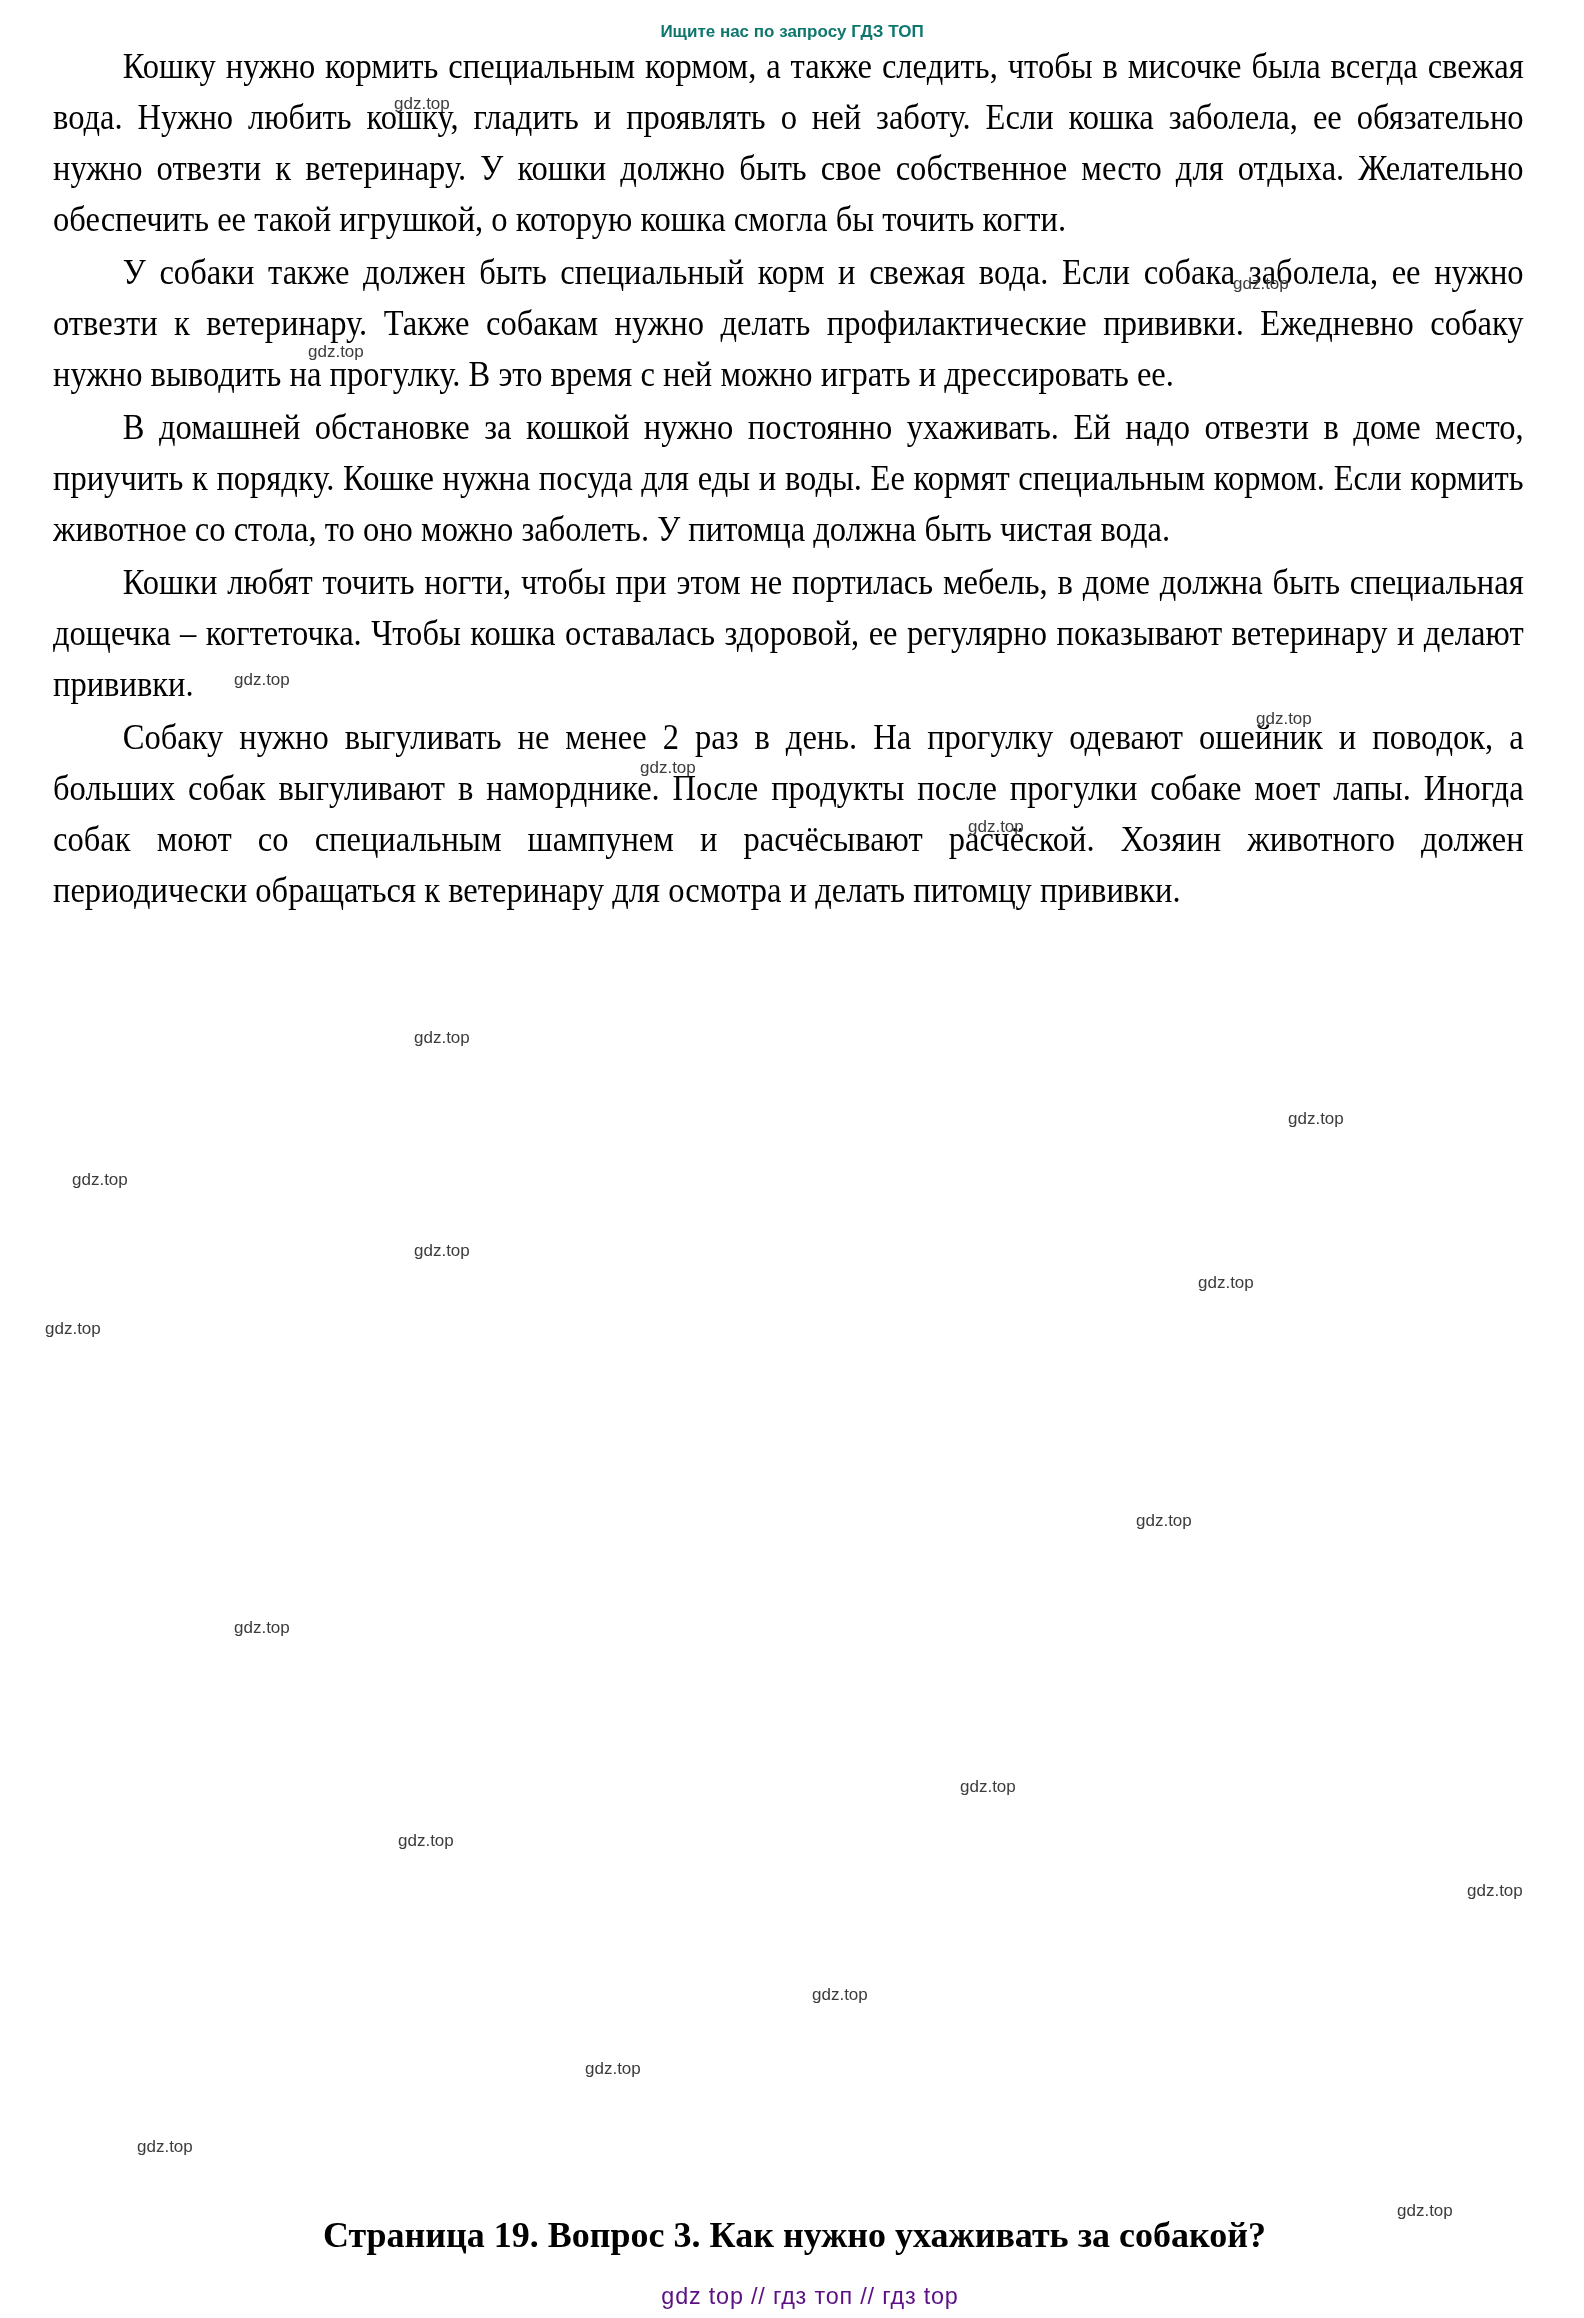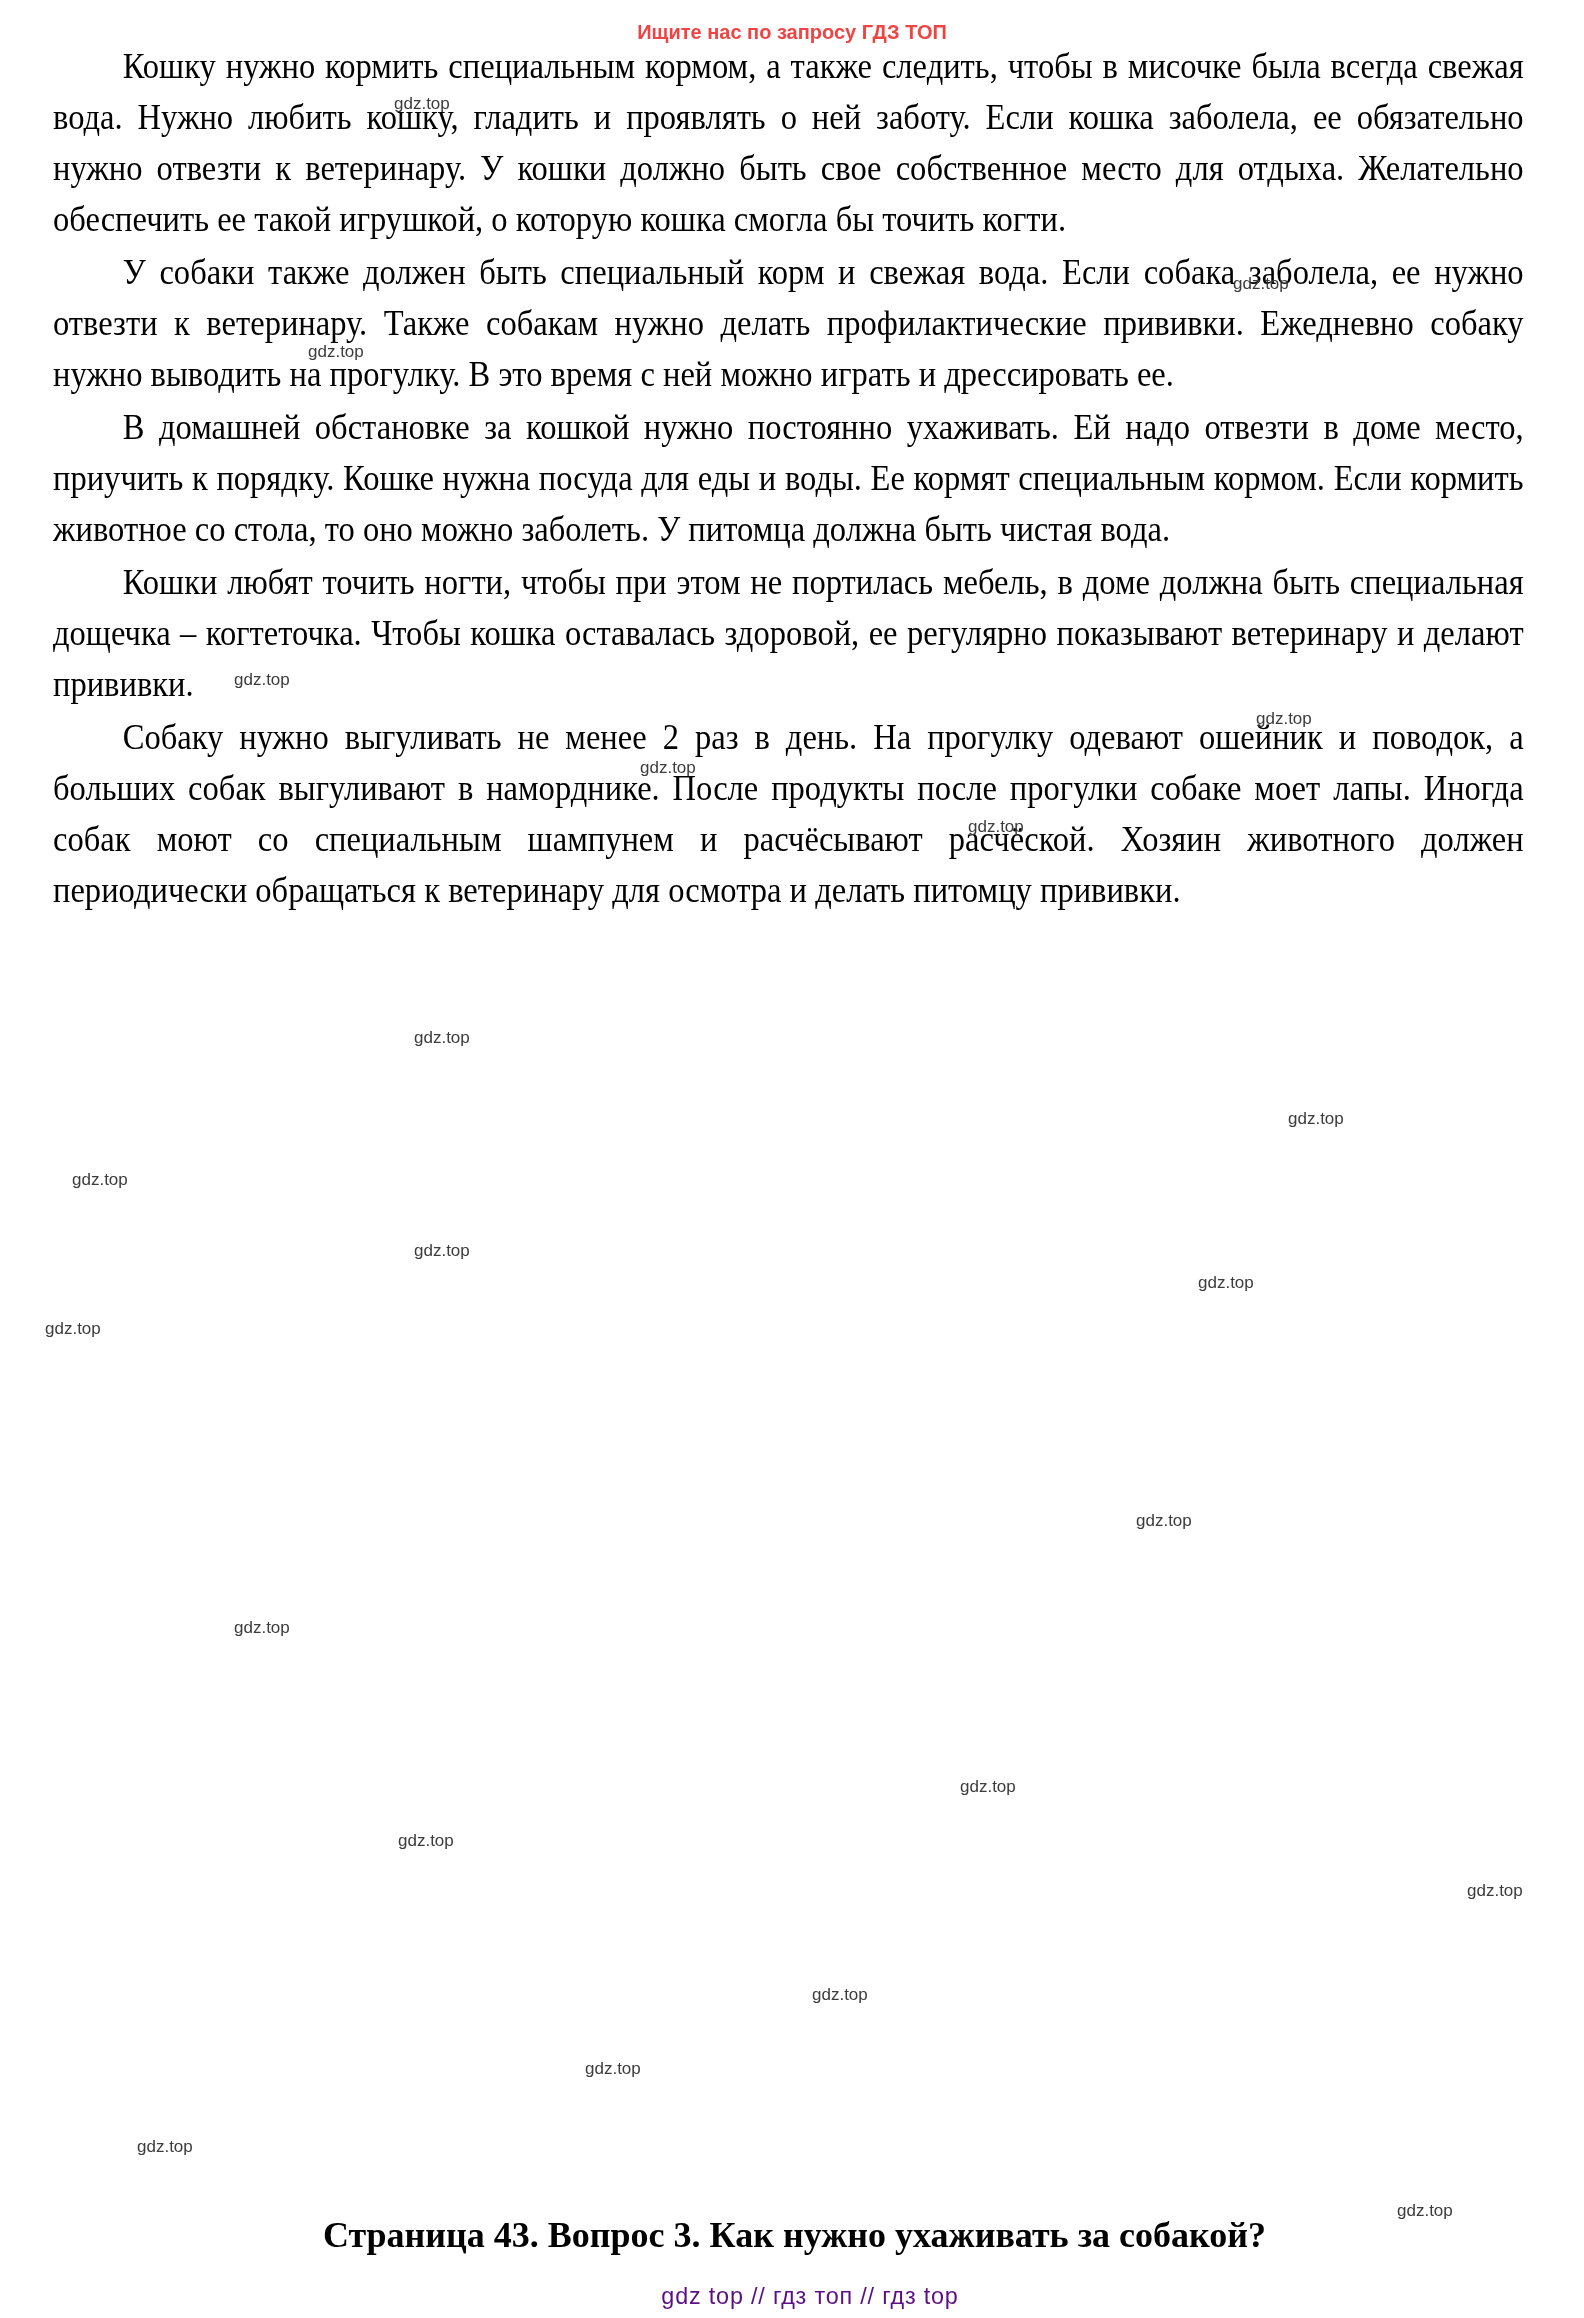--- a/index.html
+++ b/index.html
@@ -29,23 +29,23 @@
     position: absolute;
     top: 0px;
     left: 0;
     width: 1584px;
     height: 34px;
     display: flex;
     align-items: center;
     justify-content: center;
   }
   .promo-text {
-    color: #ef4444;
+    color: #0f766e;
     font-family: "Liberation Sans", "DejaVu Sans", sans-serif;
-    font-size: 20px;
+    font-size: 17px;
     font-weight: 700;
     letter-spacing: 0px;
     white-space: nowrap;
     margin-top: 30px;
   }
 
   
   .content {
     position: absolute;
     left: 53px;
@@ -160,21 +160,21 @@
     </p>
 
 
     <p class="para">
       <span class="tx">Собаку нужно выгуливать не менее 2 раз в день. На прогулку одевают ошейник и поводок, а больших собак выгуливают в наморднике. После продукты после прогулки собаке моет лапы. Иногда собак моют со специальным шампунем и расчёсывают расчёской. Хозяин животного должен периодически обращаться к ветеринару для осмотра и делать питомцу прививки.</span>
     </p>
 
   </div>
 
   <div class="question-block">
-    <h2 class="question-heading">Страница 43. Вопрос 3. Как нужно ухаживать за собакой?</h2>
+    <h2 class="question-heading">Страница 19. Вопрос 3. Как нужно ухаживать за собакой?</h2>
   </div>
 
   <div class="footer">
     <span class="footer-text">gdz top  //  гдз топ  //  гдз top</span>
   </div>
 
   <div id="wm-layer">
       <span class="wm dark" style="left: 394px; top: 95px;">gdz.top</span>
       <span class="wm dark" style="left: 1233px; top: 275px;">gdz.top</span>
       <span class="wm dark" style="left: 308px; top: 343px;">gdz.top</span>

